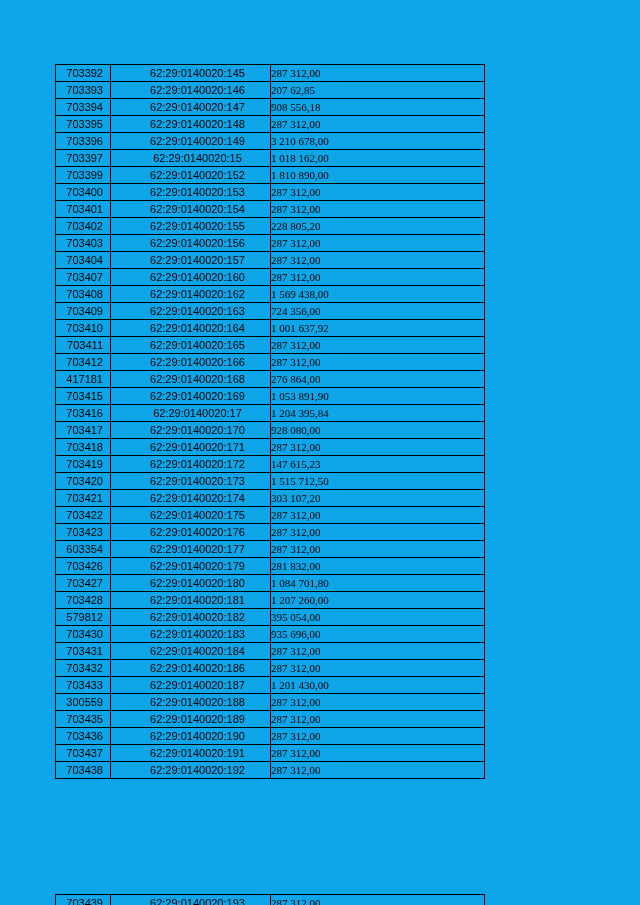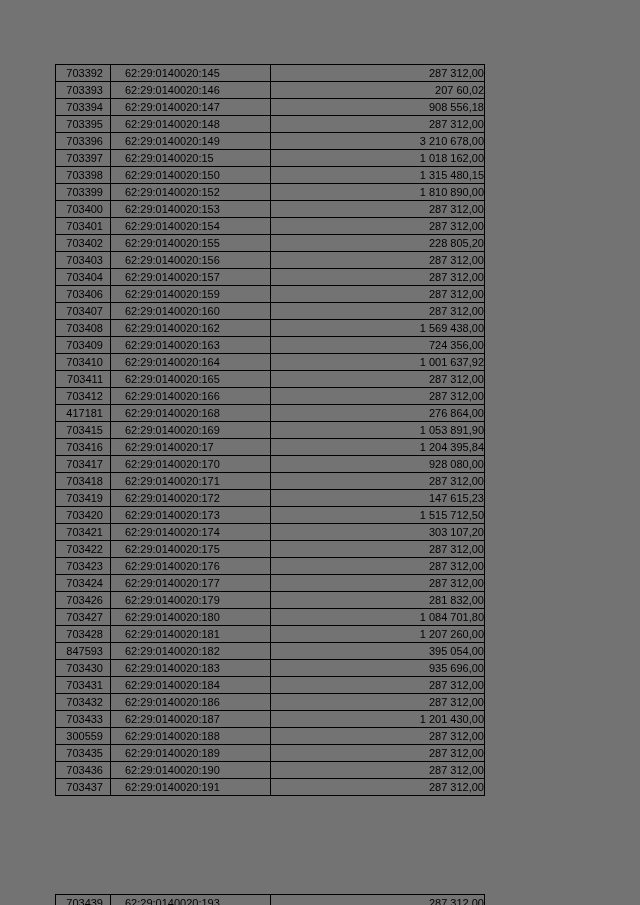--- a/index.html
+++ b/index.html
@@ -16,21 +16,21 @@
     font-size: 11px;
     color: #000000;
   }
   .page {
     position: absolute;
     left: 0;
     top: 0;
     width: 640px;
     height: 905px;
     overflow: hidden;
-    background: #737373;
+    background: #0ea5e9;
   }
   table.data-table {
     border-collapse: collapse;
     table-layout: fixed;
     position: absolute;
     left: 55px;
   }
   table.main-table { top: 64px; }
   table.partial-table { top: 894px; }
   .data-table td {
@@ -42,25 +42,26 @@
     white-space: nowrap;
   }
   .data-table col.c-id    { width: 55px; }
   .data-table col.c-code  { width: 160px; }
   .data-table col.c-value { width: 214px; }
   .data-table td.col-id {
     text-align: right;
     padding-right: 7px;
   }
   .data-table td.col-code {
+    text-align: center;
+    padding-left: 14px;
+  }
+  .data-table td.col-value {
     text-align: left;
-    padding-left: 14px;
-  }
-  .data-table td.col-value {
-    text-align: right;
+    font-family: Liberation Serif, serif;
   }
 </style>
 </head>
 <body>
 
 <div class="page">
 
   <table class="data-table main-table">
     <colgroup>
       <col class="c-id">
@@ -69,21 +70,21 @@
     </colgroup>
     <tbody>
         <tr>
           <td class="col-id">703392</td>
           <td class="col-code">62:29:0140020:145</td>
           <td class="col-value">287 312,00</td>
         </tr>
         <tr>
           <td class="col-id">703393</td>
           <td class="col-code">62:29:0140020:146</td>
-          <td class="col-value">207 60,02</td>
+          <td class="col-value">207 62,85</td>
         </tr>
         <tr>
           <td class="col-id">703394</td>
           <td class="col-code">62:29:0140020:147</td>
           <td class="col-value">908 556,18</td>
         </tr>
         <tr>
           <td class="col-id">703395</td>
           <td class="col-code">62:29:0140020:148</td>
           <td class="col-value">287 312,00</td>
@@ -92,25 +93,20 @@
           <td class="col-id">703396</td>
           <td class="col-code">62:29:0140020:149</td>
           <td class="col-value">3 210 678,00</td>
         </tr>
         <tr>
           <td class="col-id">703397</td>
           <td class="col-code">62:29:0140020:15</td>
           <td class="col-value">1 018 162,00</td>
         </tr>
         <tr>
-          <td class="col-id">703398</td>
-          <td class="col-code">62:29:0140020:150</td>
-          <td class="col-value">1 315 480,15</td>
-        </tr>
-        <tr>
           <td class="col-id">703399</td>
           <td class="col-code">62:29:0140020:152</td>
           <td class="col-value">1 810 890,00</td>
         </tr>
         <tr>
           <td class="col-id">703400</td>
           <td class="col-code">62:29:0140020:153</td>
           <td class="col-value">287 312,00</td>
         </tr>
         <tr>
@@ -127,25 +123,20 @@
           <td class="col-id">703403</td>
           <td class="col-code">62:29:0140020:156</td>
           <td class="col-value">287 312,00</td>
         </tr>
         <tr>
           <td class="col-id">703404</td>
           <td class="col-code">62:29:0140020:157</td>
           <td class="col-value">287 312,00</td>
         </tr>
         <tr>
-          <td class="col-id">703406</td>
-          <td class="col-code">62:29:0140020:159</td>
-          <td class="col-value">287 312,00</td>
-        </tr>
-        <tr>
           <td class="col-id">703407</td>
           <td class="col-code">62:29:0140020:160</td>
           <td class="col-value">287 312,00</td>
         </tr>
         <tr>
           <td class="col-id">703408</td>
           <td class="col-code">62:29:0140020:162</td>
           <td class="col-value">1 569 438,00</td>
         </tr>
         <tr>
@@ -212,41 +203,41 @@
           <td class="col-id">703422</td>
           <td class="col-code">62:29:0140020:175</td>
           <td class="col-value">287 312,00</td>
         </tr>
         <tr>
           <td class="col-id">703423</td>
           <td class="col-code">62:29:0140020:176</td>
           <td class="col-value">287 312,00</td>
         </tr>
         <tr>
-          <td class="col-id">703424</td>
+          <td class="col-id">603354</td>
           <td class="col-code">62:29:0140020:177</td>
           <td class="col-value">287 312,00</td>
         </tr>
         <tr>
           <td class="col-id">703426</td>
           <td class="col-code">62:29:0140020:179</td>
           <td class="col-value">281 832,00</td>
         </tr>
         <tr>
           <td class="col-id">703427</td>
           <td class="col-code">62:29:0140020:180</td>
           <td class="col-value">1 084 701,80</td>
         </tr>
         <tr>
           <td class="col-id">703428</td>
           <td class="col-code">62:29:0140020:181</td>
           <td class="col-value">1 207 260,00</td>
         </tr>
         <tr>
-          <td class="col-id">847593</td>
+          <td class="col-id">579812</td>
           <td class="col-code">62:29:0140020:182</td>
           <td class="col-value">395 054,00</td>
         </tr>
         <tr>
           <td class="col-id">703430</td>
           <td class="col-code">62:29:0140020:183</td>
           <td class="col-value">935 696,00</td>
         </tr>
         <tr>
           <td class="col-id">703431</td>
@@ -274,20 +265,25 @@
           <td class="col-value">287 312,00</td>
         </tr>
         <tr>
           <td class="col-id">703436</td>
           <td class="col-code">62:29:0140020:190</td>
           <td class="col-value">287 312,00</td>
         </tr>
         <tr>
           <td class="col-id">703437</td>
           <td class="col-code">62:29:0140020:191</td>
+          <td class="col-value">287 312,00</td>
+        </tr>
+        <tr>
+          <td class="col-id">703438</td>
+          <td class="col-code">62:29:0140020:192</td>
           <td class="col-value">287 312,00</td>
         </tr>
       </tbody>
   </table>
 
   <table class="data-table partial-table">
     <colgroup>
       <col class="c-id">
       <col class="c-code">
       <col class="c-value">

